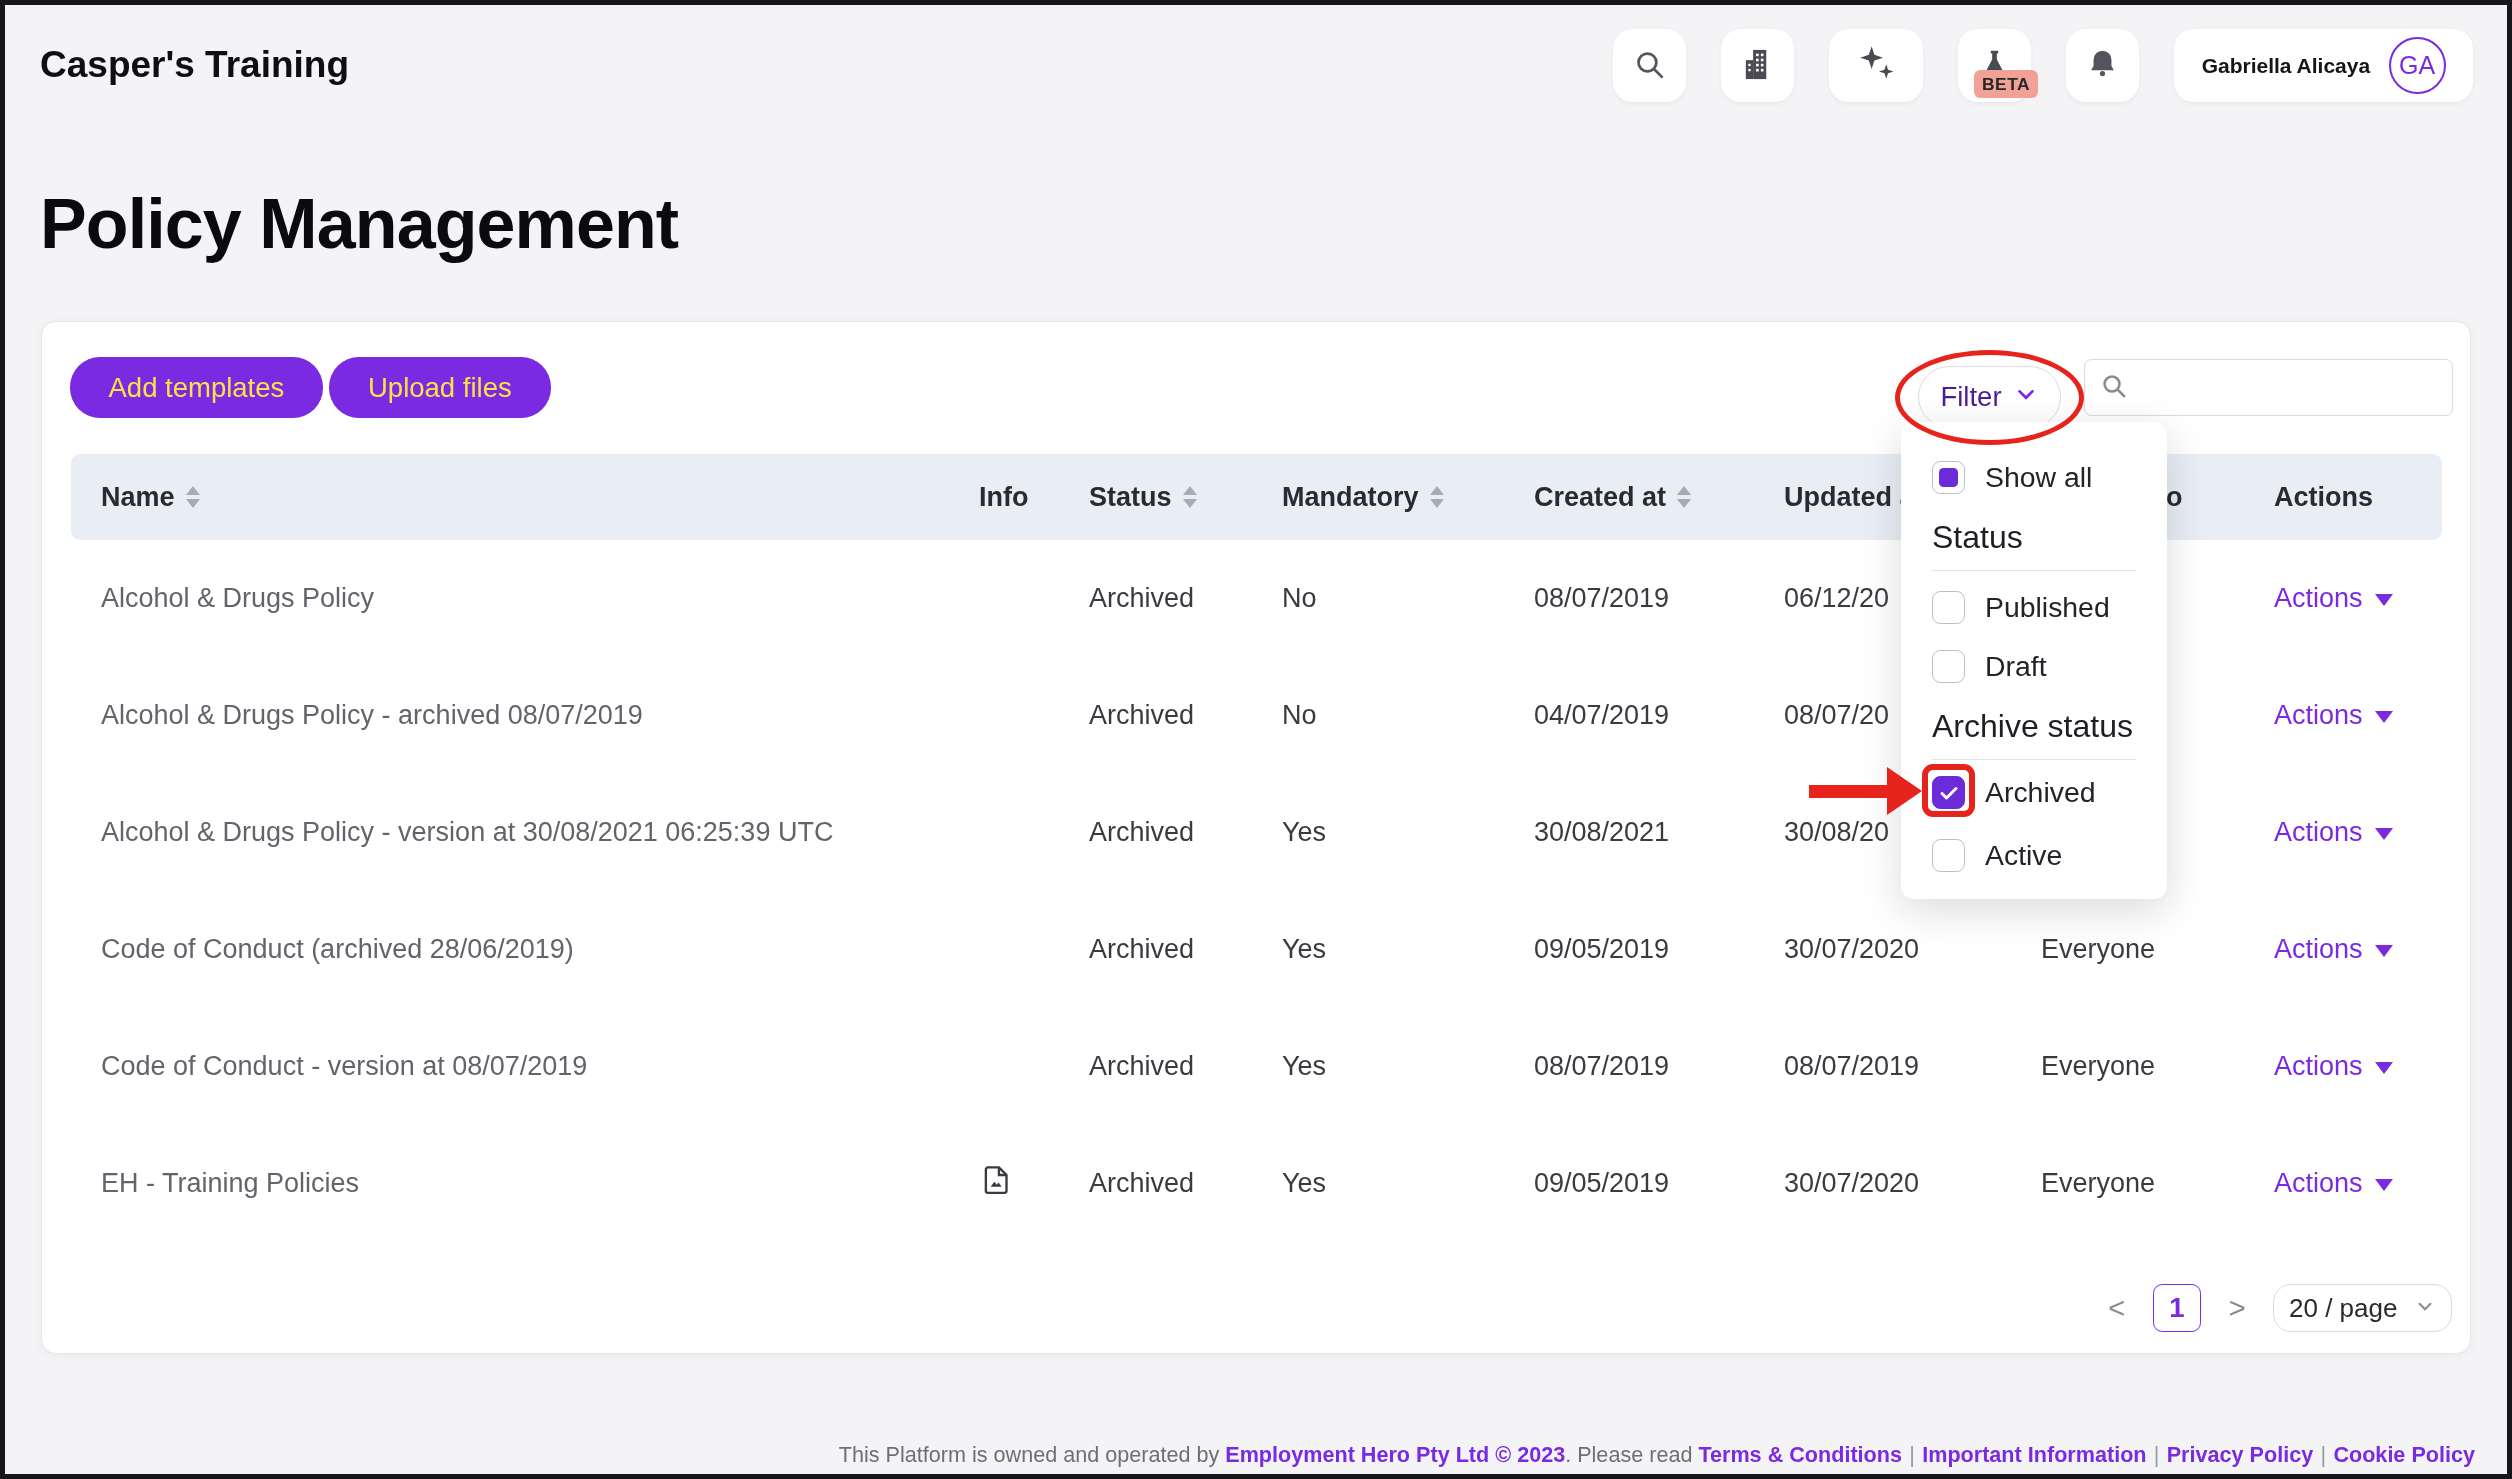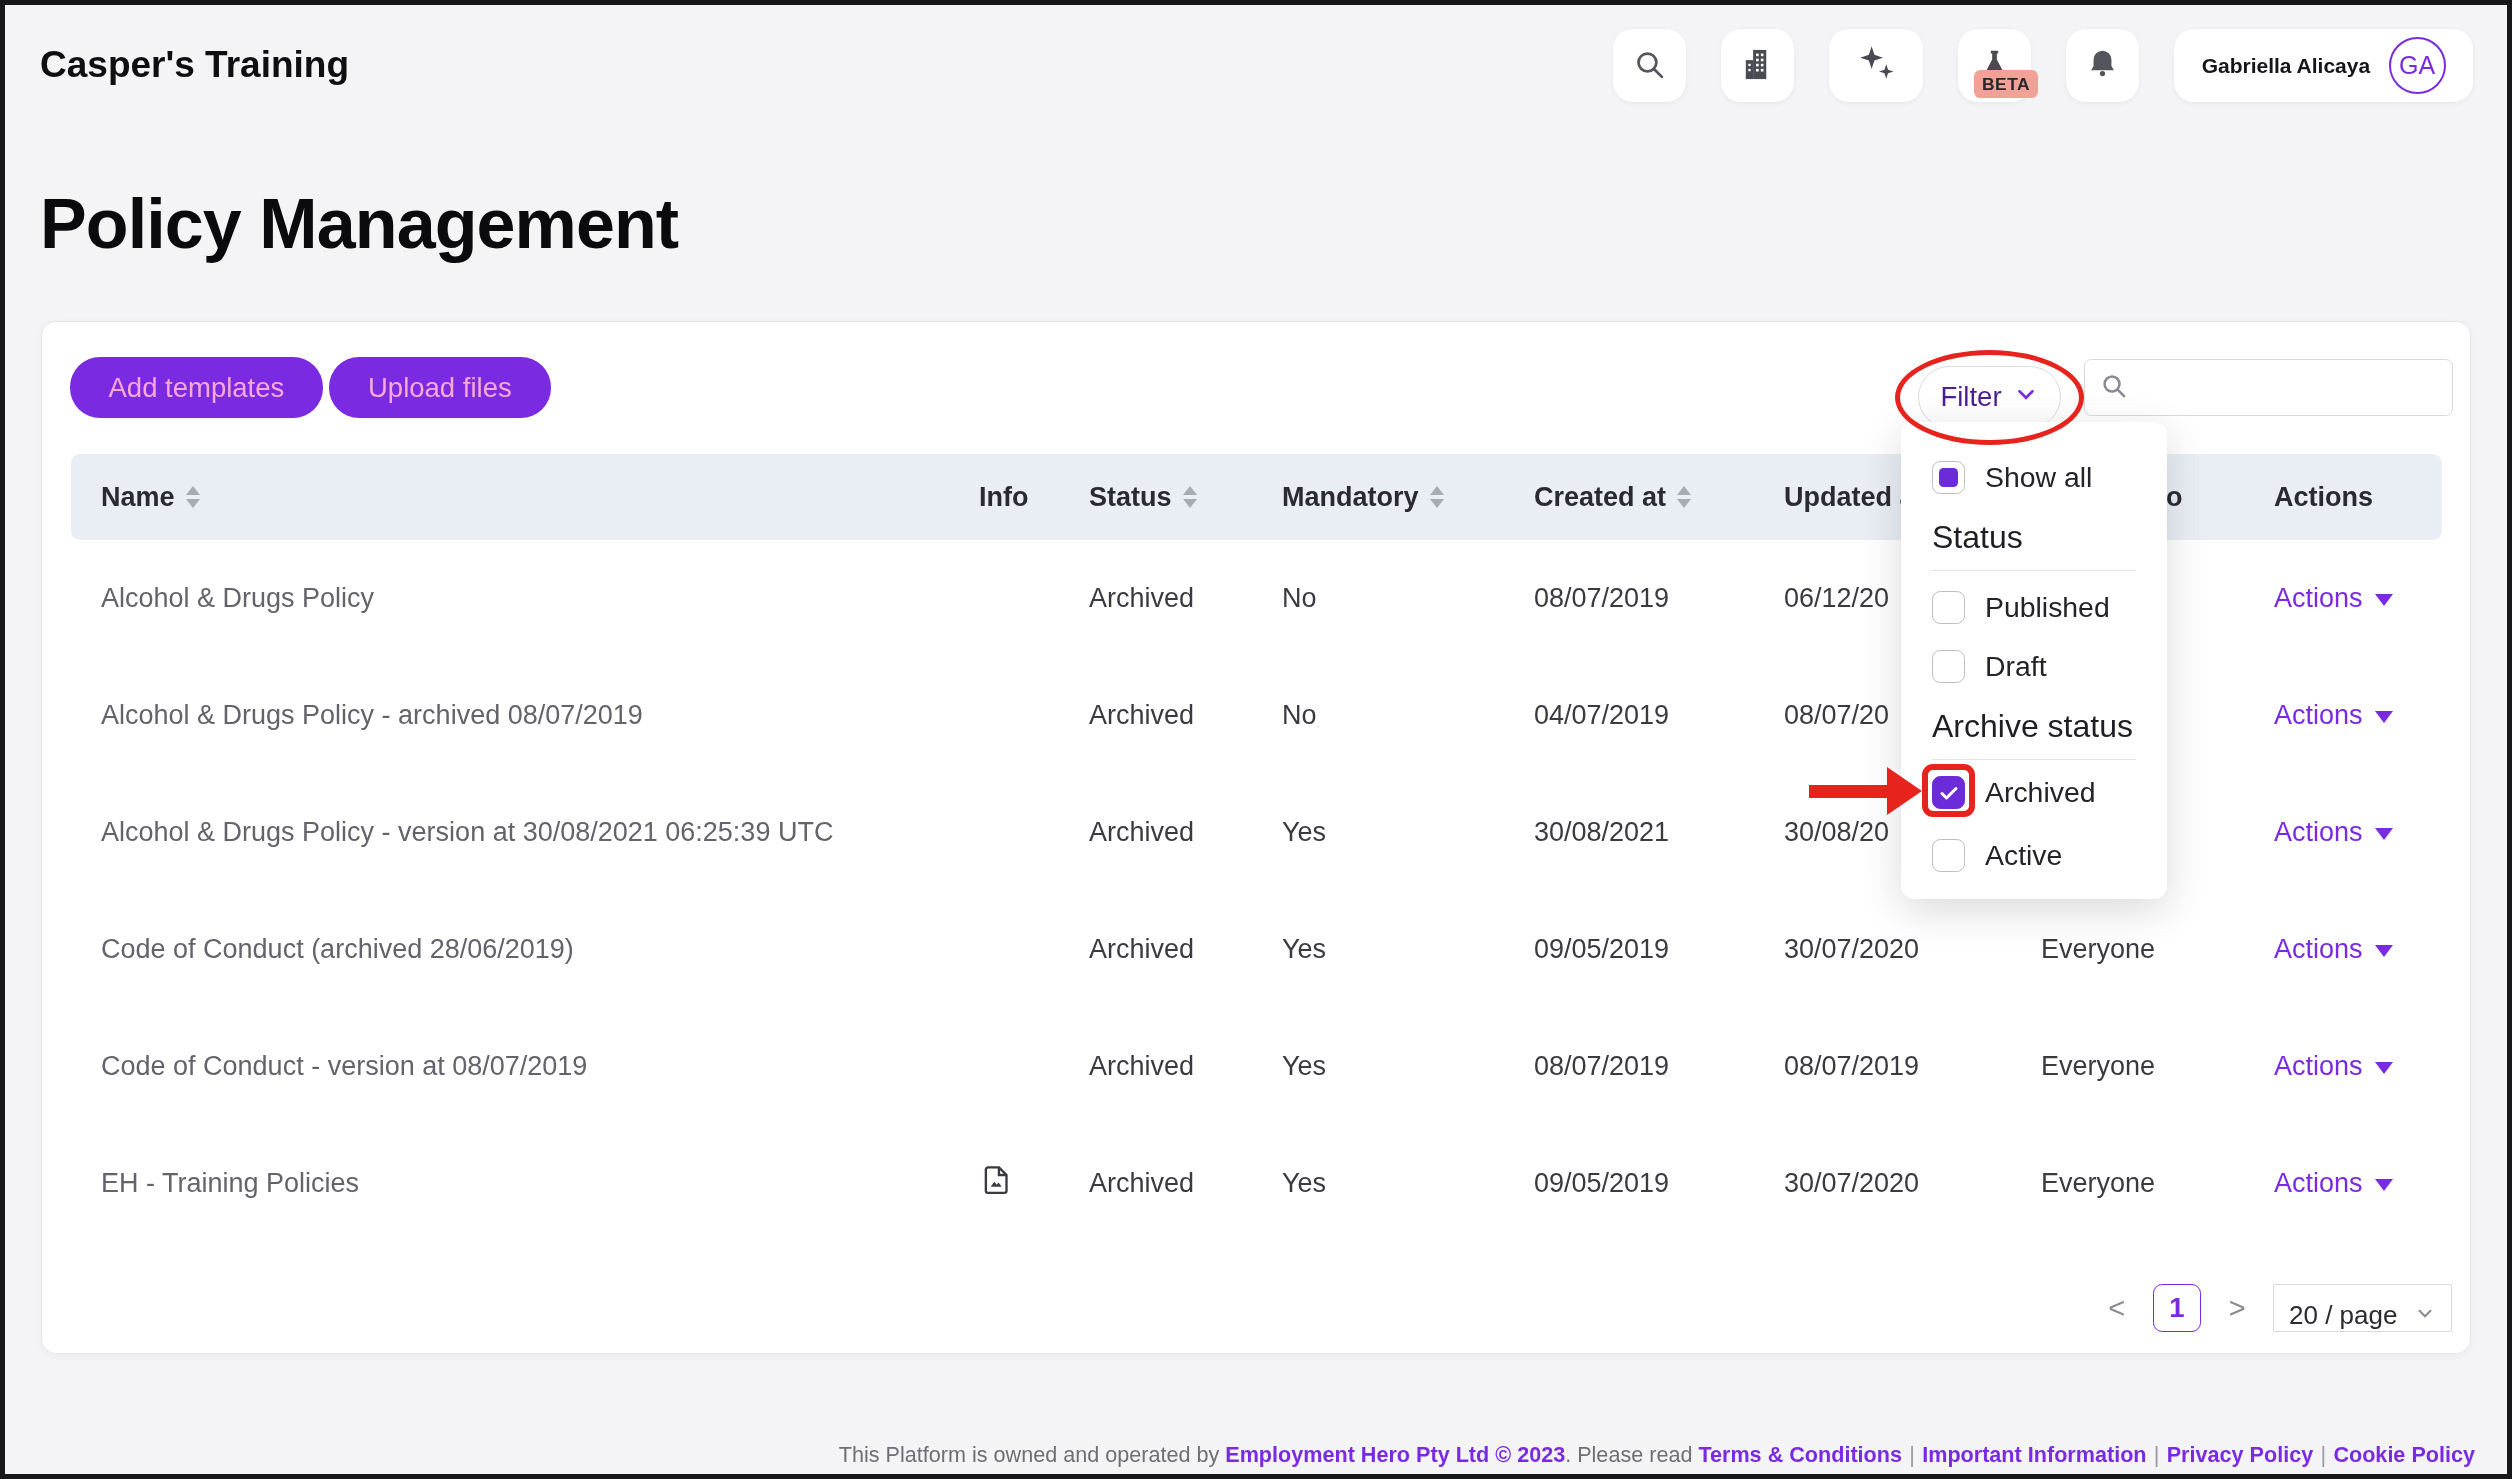--- a/index.html
+++ b/index.html
@@ -41,21 +41,21 @@
   
   .page-title { position:absolute; left:40px; top:184px; font-size:70px; font-weight:700; letter-spacing:-0.9px; color:#0B0B0F; }
 
   .card {
     position:absolute; left:41px; top:321px; width:2430px; height:1033px;
     background:#FFFFFF; border:0.9px solid #E7E7EB; border-radius:14.7px;
     box-shadow:0 1.8px 9.2px rgba(20,20,35,.04);
   }
   .btn-primary {
     position:absolute; top:35px; height:61px; border-radius:30px;
-    background:#7A2BE2; color:#f9a8d4; font-size:27.5px; font-family:inherit;
+    background:#7A2BE2; color:#fde047; font-size:27.5px; font-family:inherit;
     border:none; padding:0 39px; display:flex; align-items:center; cursor:pointer; white-space:nowrap;
   }
   .btn-add { left:27.5px; }
   .btn-upload { left:287px; }
 
   .filter-btn {
     position:absolute; left:1876px; top:44px; width:143px; height:62px;
     background:#fff; border:0.9px solid #DCDCE1; border-radius:31px;
     color:#4c1d95; font-size:27.5px; font-family:inherit;
     display:flex; align-items:center; justify-content:center; gap:11px; cursor:pointer;
@@ -119,22 +119,22 @@
 
   
   .pagination { position:absolute; right:18.4px; top:962px; display:flex; align-items:center; gap:24px; height:48px; }
   .pg-chev { font-size:29px; color:#8A8A92; cursor:pointer; padding:0 3.7px; }
   .pg-num {
     width:48px; height:48px; border:1.8px solid #7A2BE2; border-radius:9.2px;
     color:#7A2BE2; font-size:27.5px; font-weight:700;
     display:flex; align-items:center; justify-content:center; cursor:pointer;
   }
   .pg-size {
-    height:48px; min-width:165px; border:0.9px solid #D9D9DE; border-radius:2px;
-    display:flex; align-items:flex-end; justify-content:space-between; gap:16.5px;
+    height:48px; min-width:165px; border:0.9px solid #D9D9DE; border-radius:18px;
+    display:flex; align-items:center; justify-content:space-between; gap:16.5px;
     padding:0 14.7px; font-size:26px; color:#2A2A31; cursor:pointer; background:#fff;
   }
 
   
   .footer { position:absolute; right:37px; bottom:11px; font-size:21.6px; color:#6E6E76; white-space:nowrap; }
   .footer a { color:#7A2BE2; font-weight:700; text-decoration:none; cursor:pointer; }
   .footer .sep { color:#9A9AA2; margin:0 7.3px; }
 </style>
 </head>
 <body>

